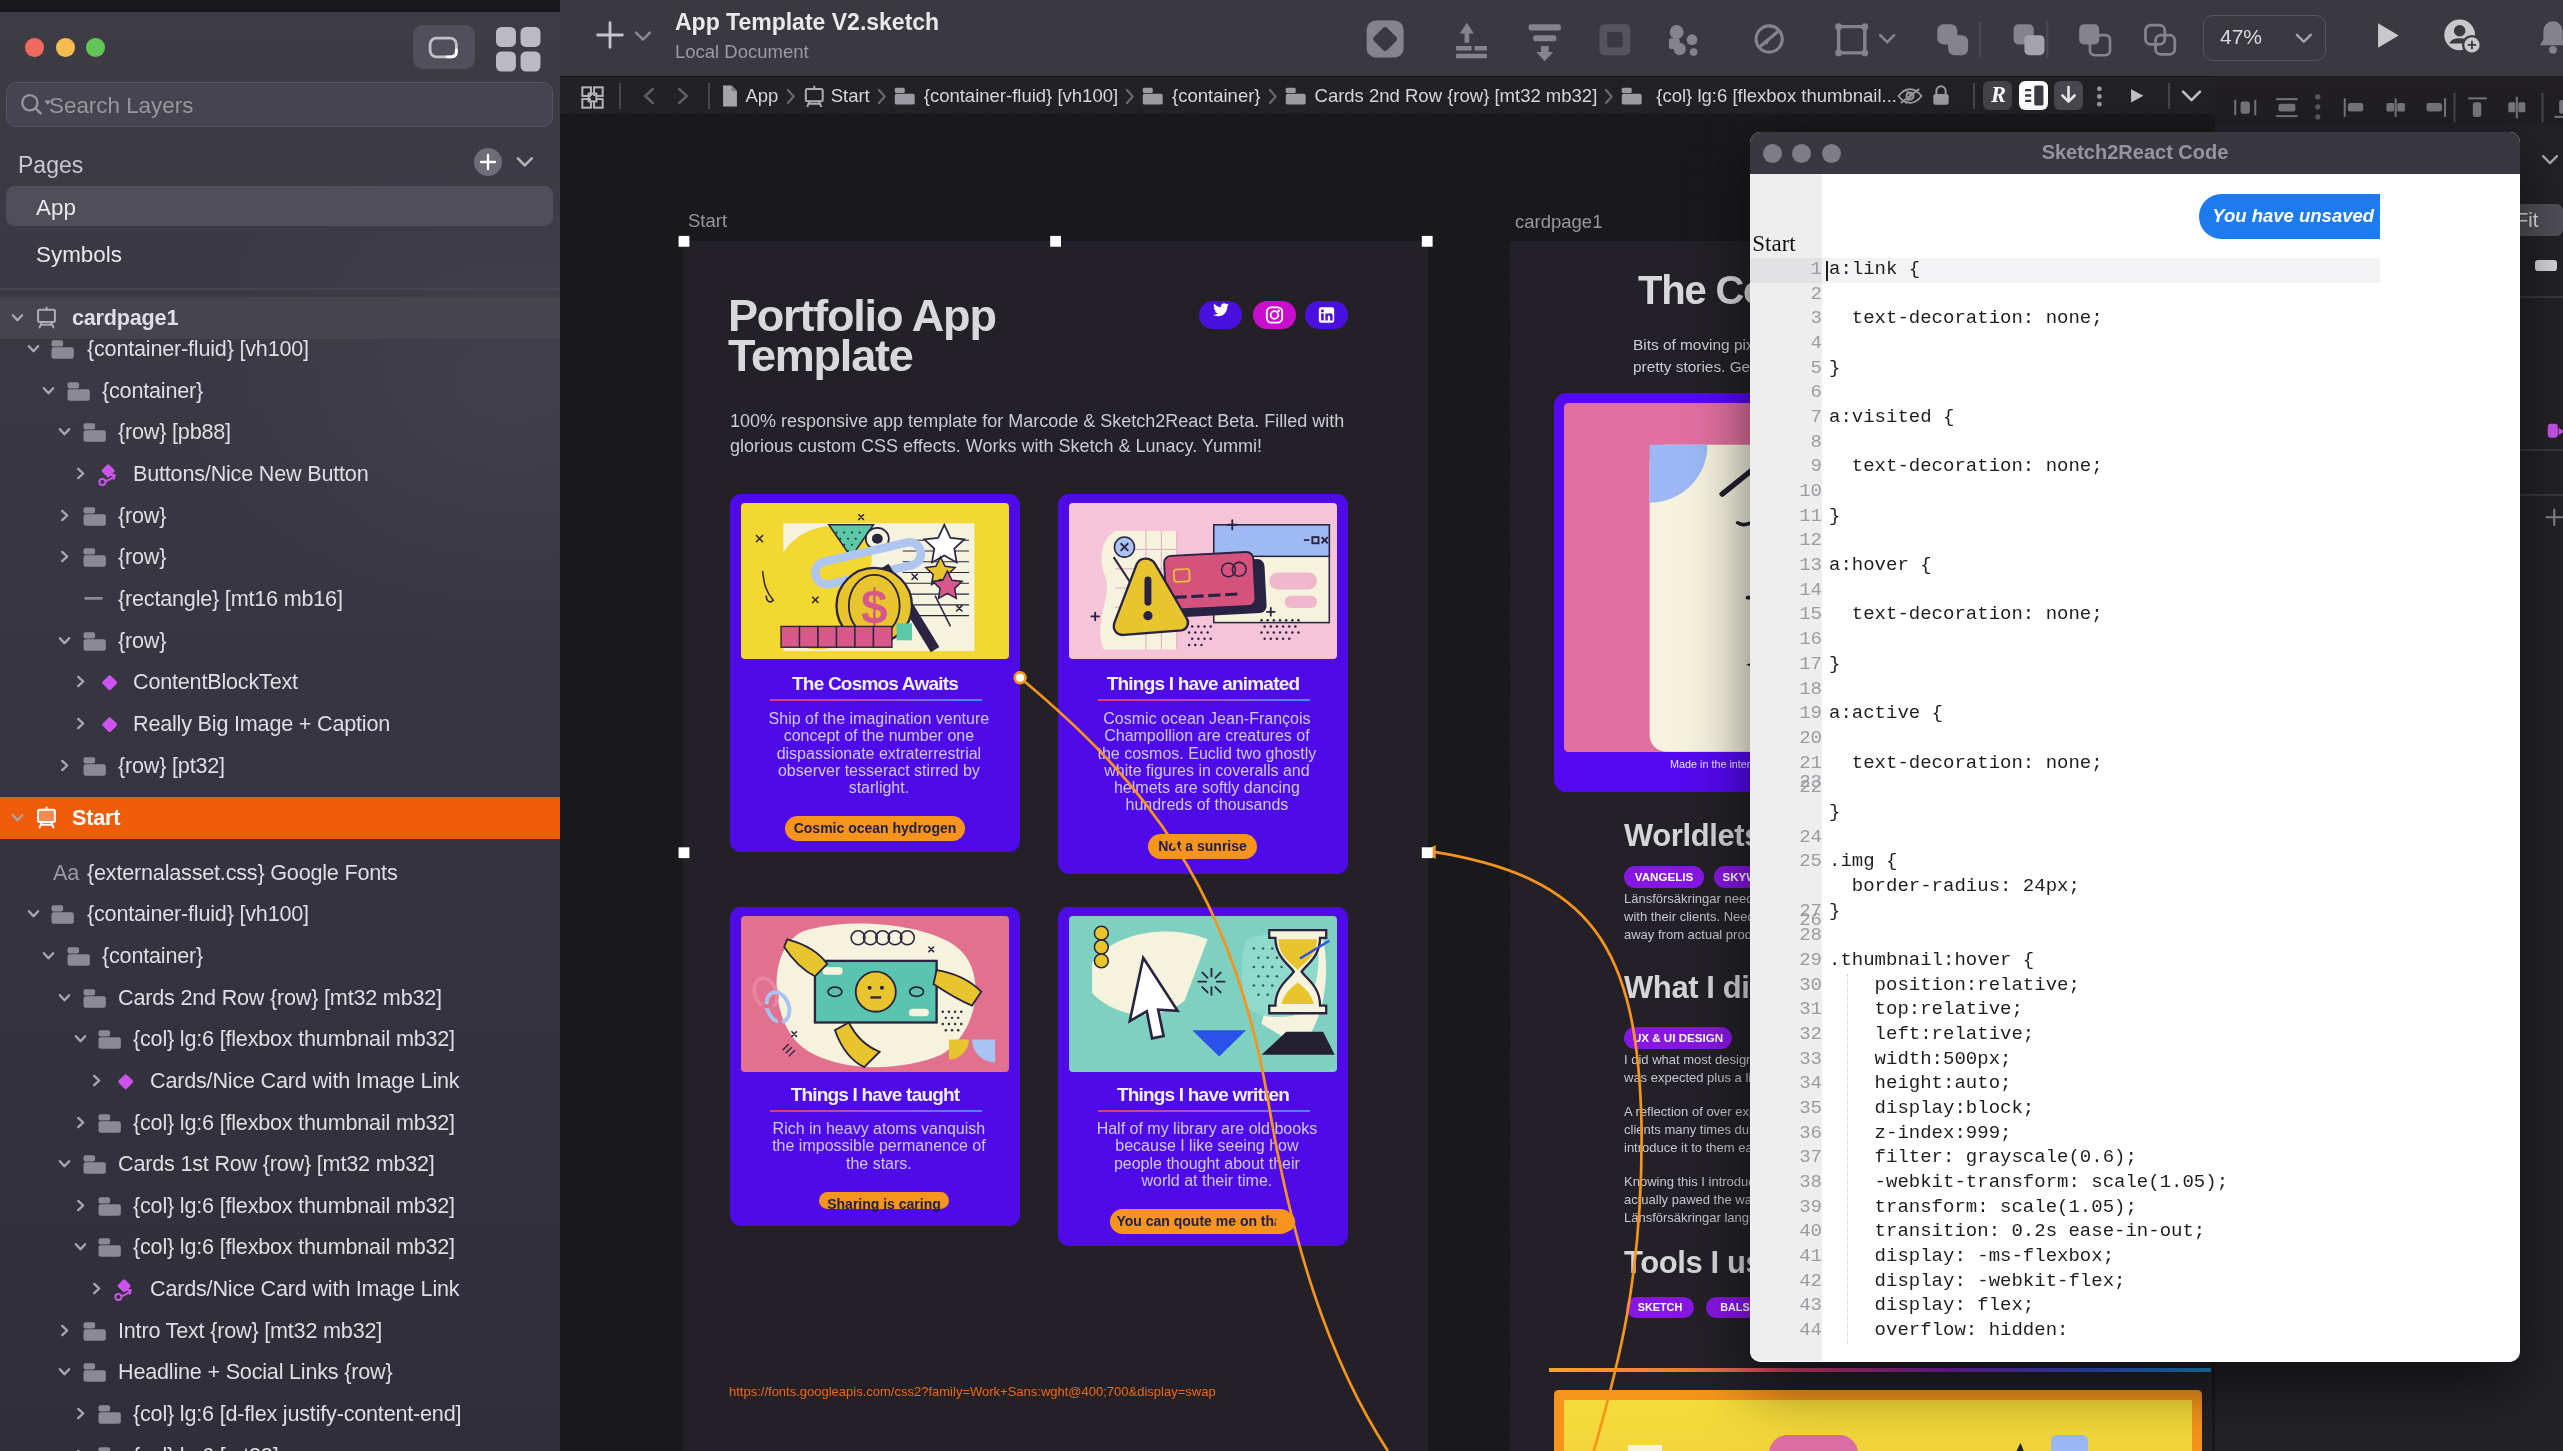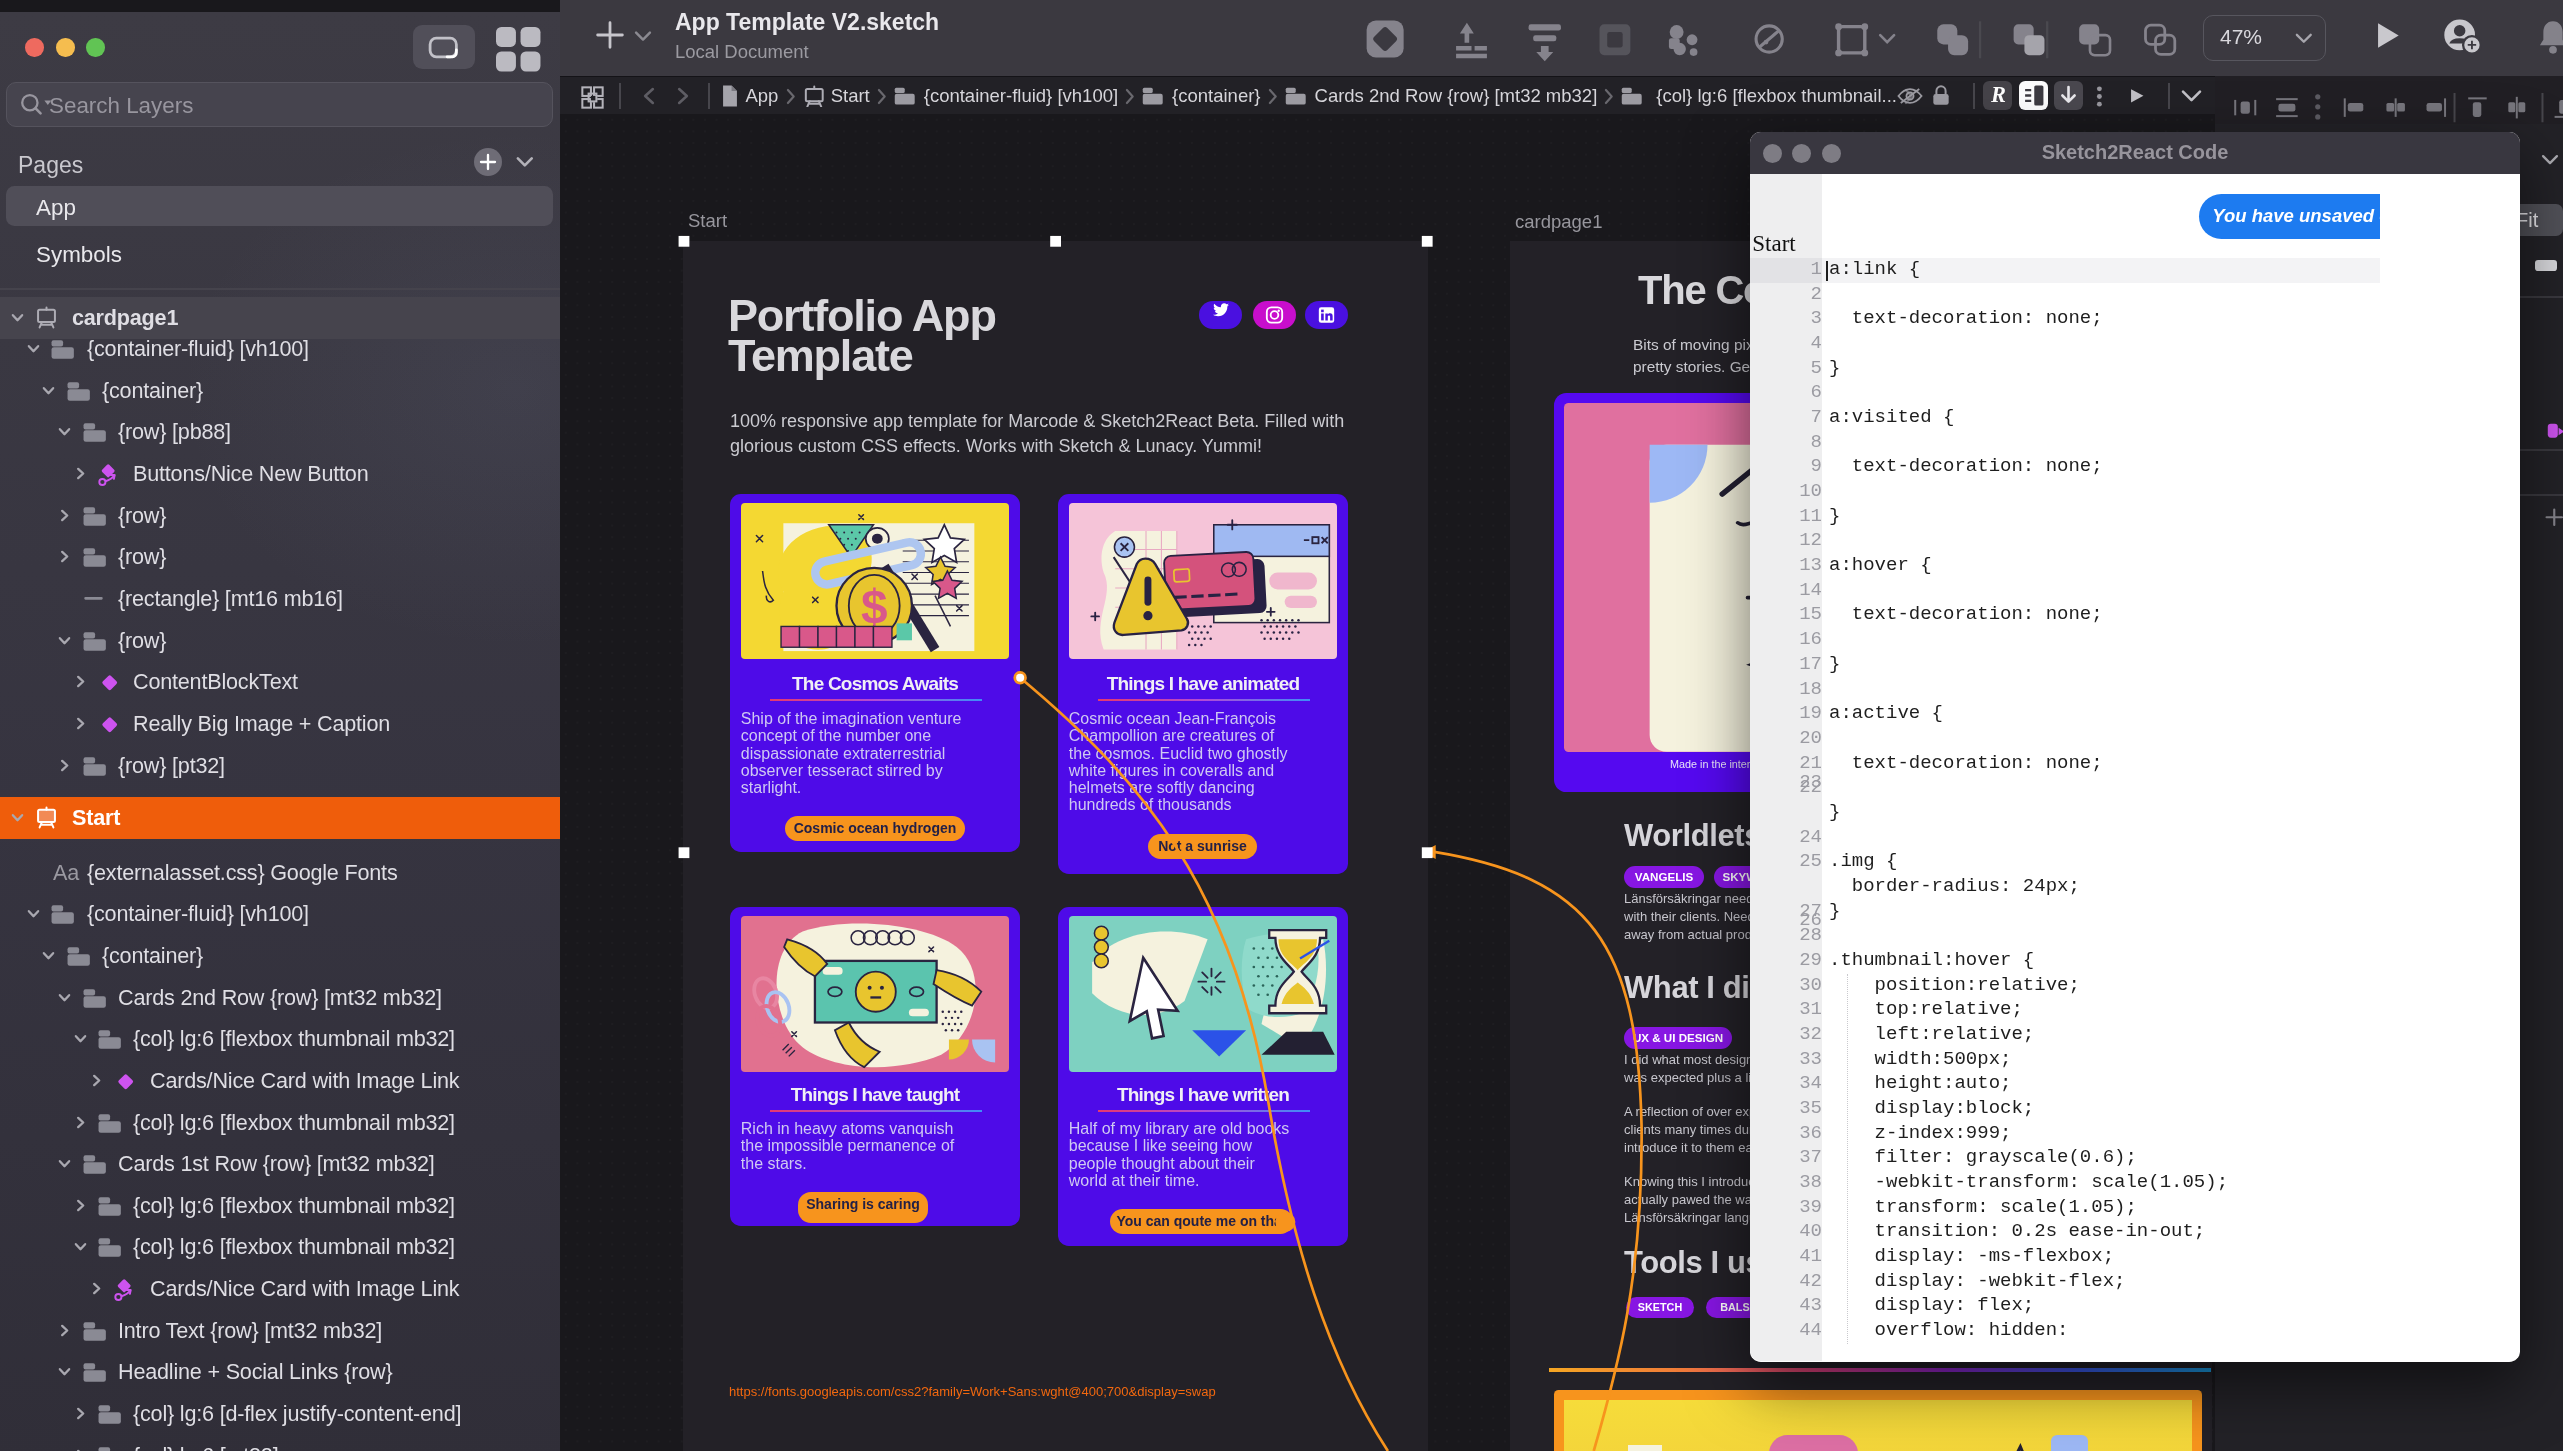--- a/index.html
+++ b/index.html
@@ -34,21 +34,21 @@
   .ab-label { position:absolute; font-size:18.5px; color:#97969D; }
   .artboard { position:absolute; background:#232127; }
 
   
   .h1big { position:absolute; font-weight:bold; color:#D9D8DC; font-size:45px; line-height:40px; letter-spacing:-1.2px; }
   .lead { position:absolute; font-size:18px; line-height:25px; color:#CBCBD1; }
   .card { position:absolute; background:#4E0BE8; border-radius:10.8px; }
   .card .img { position:absolute; left:10.8px; right:10.8px; top:9.3px; border-radius:3.9px; overflow:hidden; }
   .ctitle { position:absolute; left:0; width:100%; text-align:center; color:#F0EFF5; font-weight:bold; font-size:19px; letter-spacing:-0.8px; }
   .cline { position:absolute; height:2.3px; background:linear-gradient(90deg,#E5396E,#B14AD6,#3E8EF7); }
-  .cbody { position:absolute; left:10.8px; right:3px; color:#CFC9F2; font-size:16px; line-height:17.3px; }
+  .cbody { position:absolute; left:10.8px; right:3px; text-align:center; color:#CFC9F2; font-size:16px; line-height:17.3px; }
   .cbtn { position:absolute; background:#F7941D; border-radius:13px; color:#232046; font-weight:bold; font-size:14px; text-align:center; }
 
   
   .h2med { position:absolute; font-weight:bold; color:#D6D5DA; font-size:31px; letter-spacing:-0.4px; }
   .pill { position:absolute; background:#8716E3; border-radius:11.6px; color:#fff; font-weight:bold; font-size:11.6px; text-align:center; }
   .ptext { position:absolute; font-size:13px; line-height:18px; color:#C7C6CD; white-space:nowrap; }
 
   
   #fwin { left:1750px; top:132px; width:770px; height:1230px; border-radius:10.8px; background:#fff;
       box-shadow:0 23px 62px rgba(0,0,0,0.55); }
@@ -376,21 +376,21 @@
           <path d="M296 160 a26 26 0 0 1 -26 26 l0 -26 z" fill="#E8C52E"></path>
           <path d="M300 160 a30 30 0 0 0 30 30 l0 -30 z" fill="#A9C3F2"></path>
           <g stroke="#2A2440" stroke-width="1.8">
               <path d="M58 178 l8 -8 M62 182 l8 -8 M54 174 l8 -8"></path>
             </g>
         </svg>
       </div>
       <div class="ctitle" style="top:177px">Things I have taught</div>
       <div class="cline" style="left:40px;top:203px;width:212px"></div>
       <div class="cbody" style="top:213px">Rich in heavy atoms vanquish<br>the impossible permanence of<br>the stars.</div>
-      <div class="cbtn" style="left:68px;top:285px;width:130px;height:31px;line-height:25px">Sharing is caring</div>
+      <div class="cbtn" style="left:89px;top:285px;width:130px;height:17px;line-height:25px">Sharing is caring</div>
     </div>
 
     <div class="card" style="left:375px;top:666px;width:290px;height:339px">
       <div class="img" style="height:156px;background:#7ED1C1">
         <svg width="268" height="156" viewBox="0 0 348 202">
           <path d="M30 60 C60 20 130 10 180 30 L150 110 C110 140 60 130 30 100 z" fill="#F5F2DE"></path>
           <path d="M330 30 C340 80 330 140 300 170 L250 140 C260 90 290 45 330 30z" fill="#F5F2DE"></path>
           <g fill="#E8C52E" stroke="#2A2440" stroke-width="2">
               <circle cx="42" cy="22" r="9"></circle>
               <circle cx="42" cy="40" r="9"></circle>

